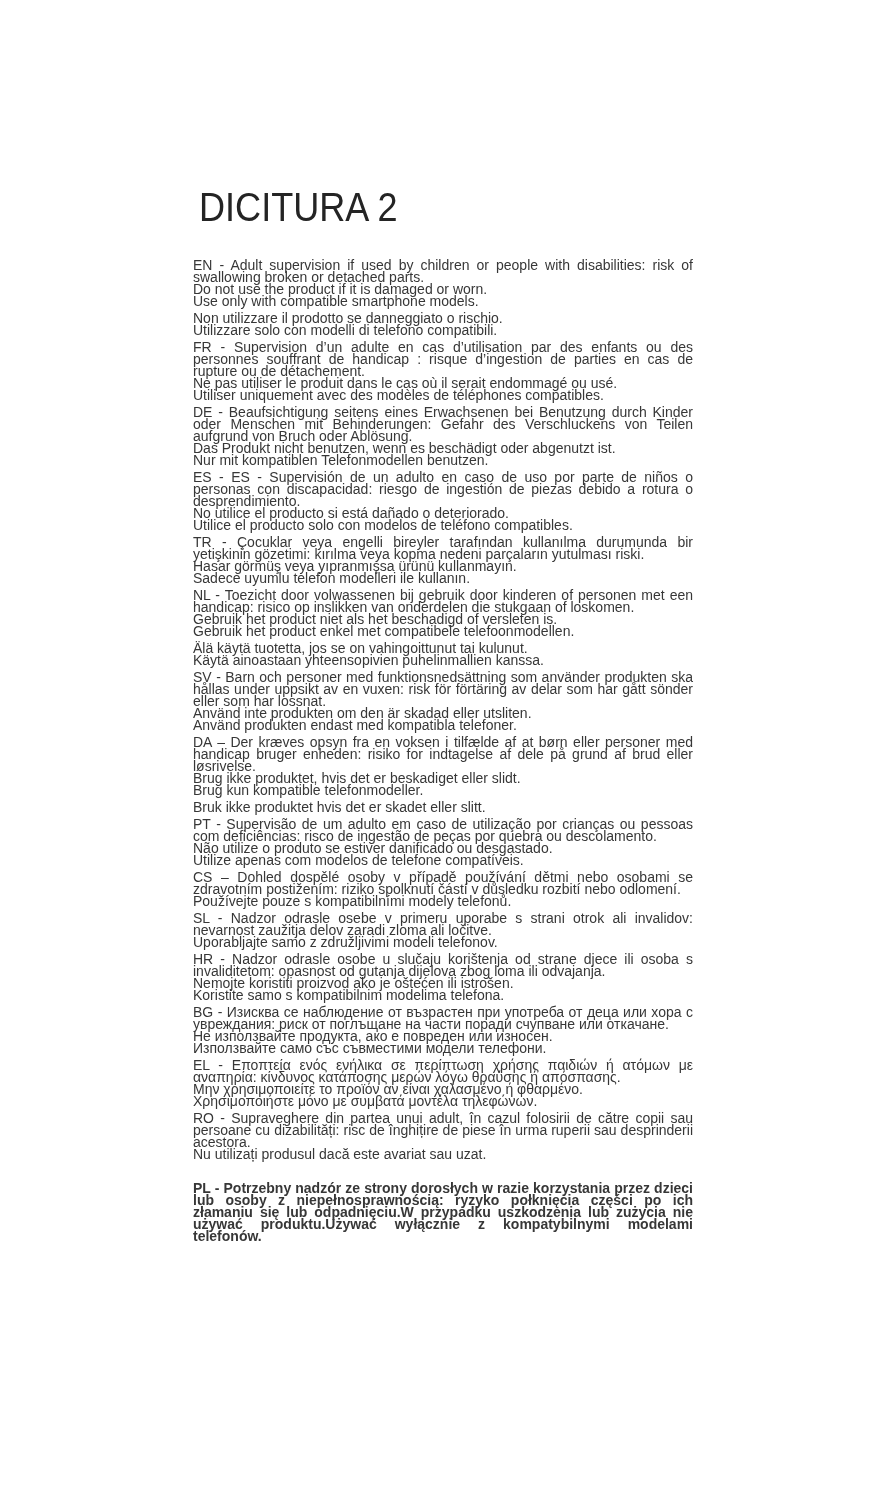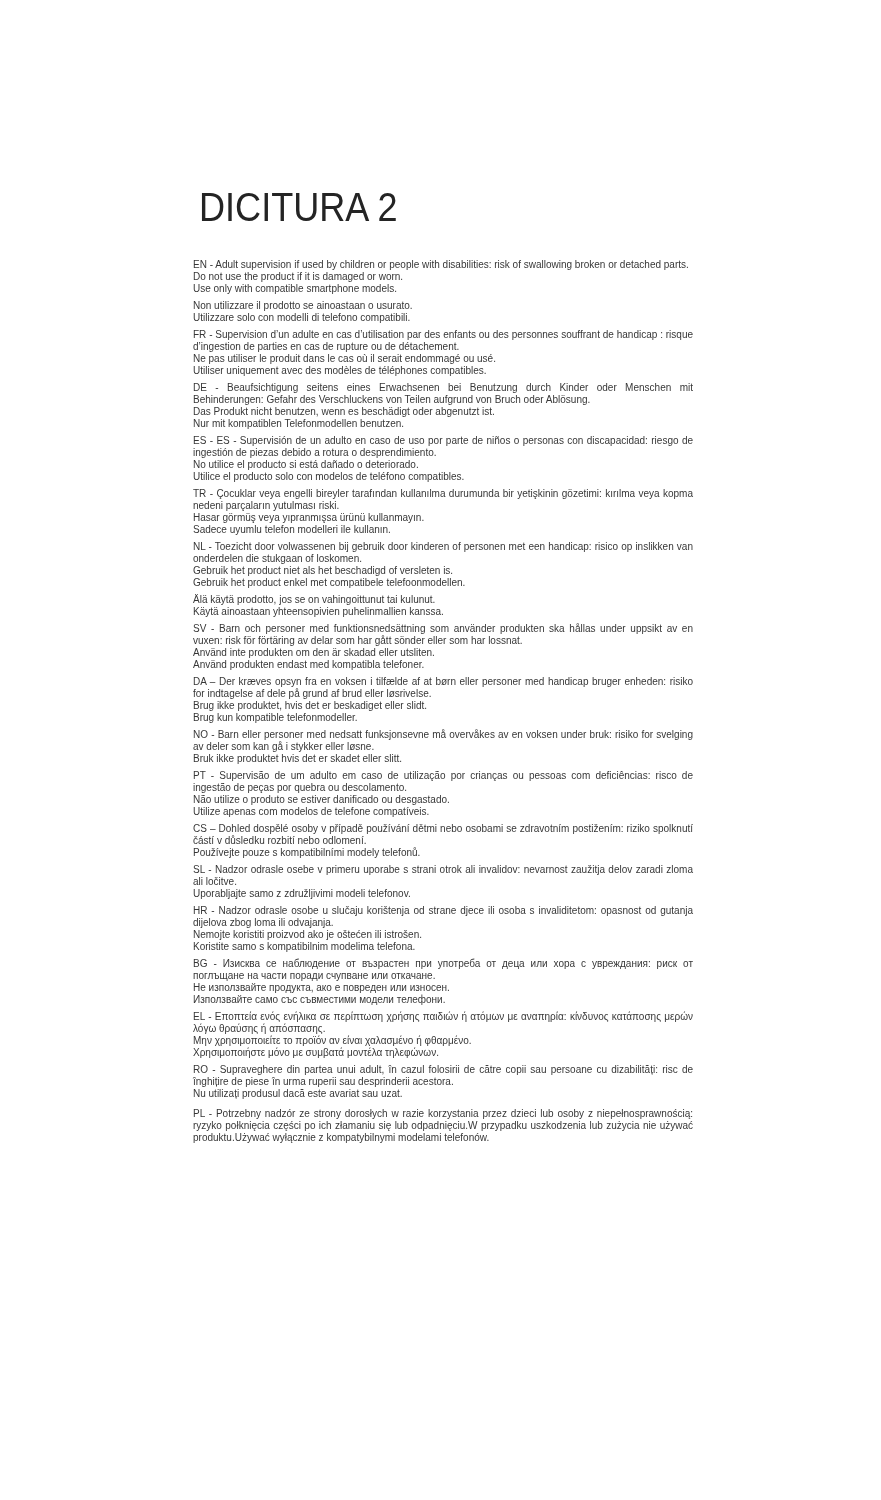--- a/index.html
+++ b/index.html
@@ -35,45 +35,46 @@
     line-height: 1.05;
     white-space: nowrap;
     transform: scaleX(0.88);
     transform-origin: left top;
   }
   .lang-block {
     margin: 0 0 5px 0;
   }
   .line {
     margin: 0;
-    font-size: 10px;
+    font-size: 14px;
     line-height: 12px;
     color: #373737;
     text-align: justify;
   }
   .pl-gap {
-    margin-top: 8px;
+    margin-top: 22px;
+    font-weight: bold;
   }
 </style>
 </head>
 <body>
 
 <div class="page">
   <div class="content">
 
     <h1 class="doc-title">DICITURA 2</h1>
 
     <section class="lang-block">
       <p class="line">EN - Adult supervision if used by children or people with disabilities: risk of swallowing broken or detached parts.</p>
       <p class="line">Do not use the product if it is damaged or worn.</p>
       <p class="line">Use only with compatible smartphone models.</p>
     </section>
 
     <section class="lang-block">
-      <p class="line">Non utilizzare il prodotto se ainoastaan o usurato.</p>
+      <p class="line">Non utilizzare il prodotto se danneggiato o rischio.</p>
       <p class="line">Utilizzare solo con modelli di telefono compatibili.</p>
     </section>
 
     <section class="lang-block">
       <p class="line">FR - Supervision d’un adulte en cas d’utilisation par des enfants ou des personnes souffrant de handicap : risque d’ingestion de parties en cas de rupture ou de détachement.</p>
       <p class="line">Ne pas utiliser le produit dans le cas où il serait endommagé ou usé.</p>
       <p class="line">Utiliser uniquement avec des modèles de téléphones compatibles.</p>
     </section>
 
     <section class="lang-block">
@@ -94,38 +95,37 @@
       <p class="line">Sadece uyumlu telefon modelleri ile kullanın.</p>
     </section>
 
     <section class="lang-block">
       <p class="line">NL - Toezicht door volwassenen bij gebruik door kinderen of personen met een handicap: risico op inslikken van onderdelen die stukgaan of loskomen.</p>
       <p class="line">Gebruik het product niet als het beschadigd of versleten is.</p>
       <p class="line">Gebruik het product enkel met compatibele telefoonmodellen.</p>
     </section>
 
     <section class="lang-block">
-      <p class="line">Älä käytä prodotto, jos se on vahingoittunut tai kulunut.</p>
+      <p class="line">Älä käytä tuotetta, jos se on vahingoittunut tai kulunut.</p>
       <p class="line">Käytä ainoastaan yhteensopivien puhelinmallien kanssa.</p>
     </section>
 
     <section class="lang-block">
       <p class="line">SV - Barn och personer med funktionsnedsättning som använder produkten ska hållas under uppsikt av en vuxen: risk för förtäring av delar som har gått sönder eller som har lossnat.</p>
       <p class="line">Använd inte produkten om den är skadad eller utsliten.</p>
       <p class="line">Använd produkten endast med kompatibla telefoner.</p>
     </section>
 
     <section class="lang-block">
       <p class="line">DA – Der kræves opsyn fra en voksen i tilfælde af at børn eller personer med handicap bruger enheden: risiko for indtagelse af dele på grund af brud eller løsrivelse.</p>
       <p class="line">Brug ikke produktet, hvis det er beskadiget eller slidt.</p>
       <p class="line">Brug kun kompatible telefonmodeller.</p>
     </section>
 
     <section class="lang-block">
-      <p class="line">NO - Barn eller personer med nedsatt funksjonsevne må overvåkes av en voksen under bruk: risiko for svelging av deler som kan gå i stykker eller løsne.</p>
       <p class="line">Bruk ikke produktet hvis det er skadet eller slitt.</p>
     </section>
 
     <section class="lang-block">
       <p class="line">PT - Supervisão de um adulto em caso de utilização por crianças ou pessoas com deficiências: risco de ingestão de peças por quebra ou descolamento.</p>
       <p class="line">Não utilize o produto se estiver danificado ou desgastado.</p>
       <p class="line">Utilize apenas com modelos de telefone compatíveis.</p>
     </section>
 
     <section class="lang-block">

